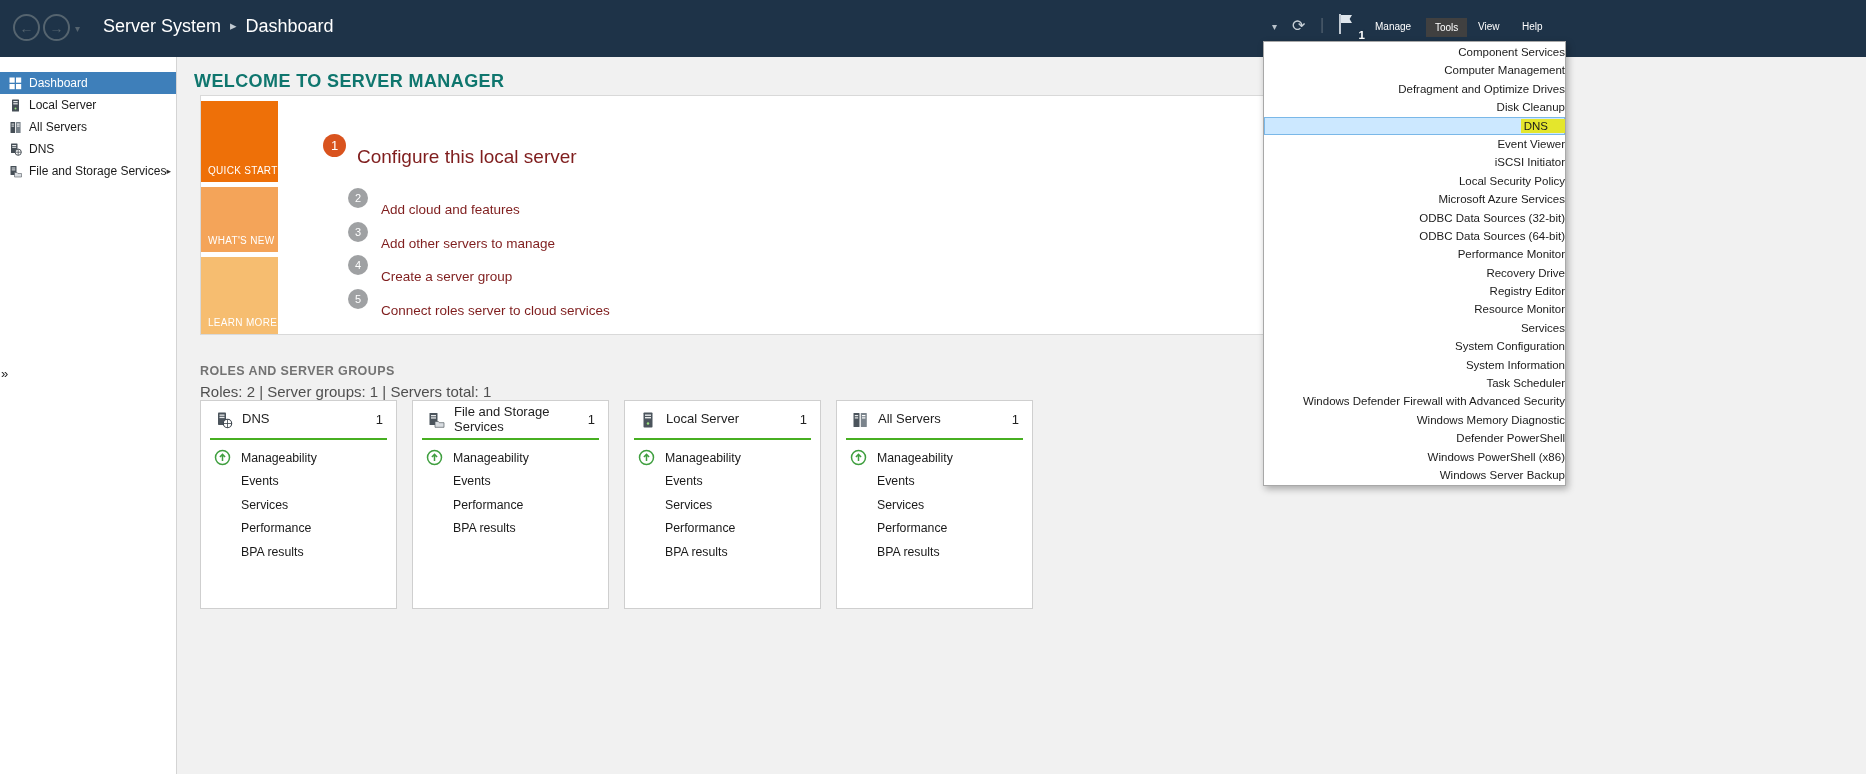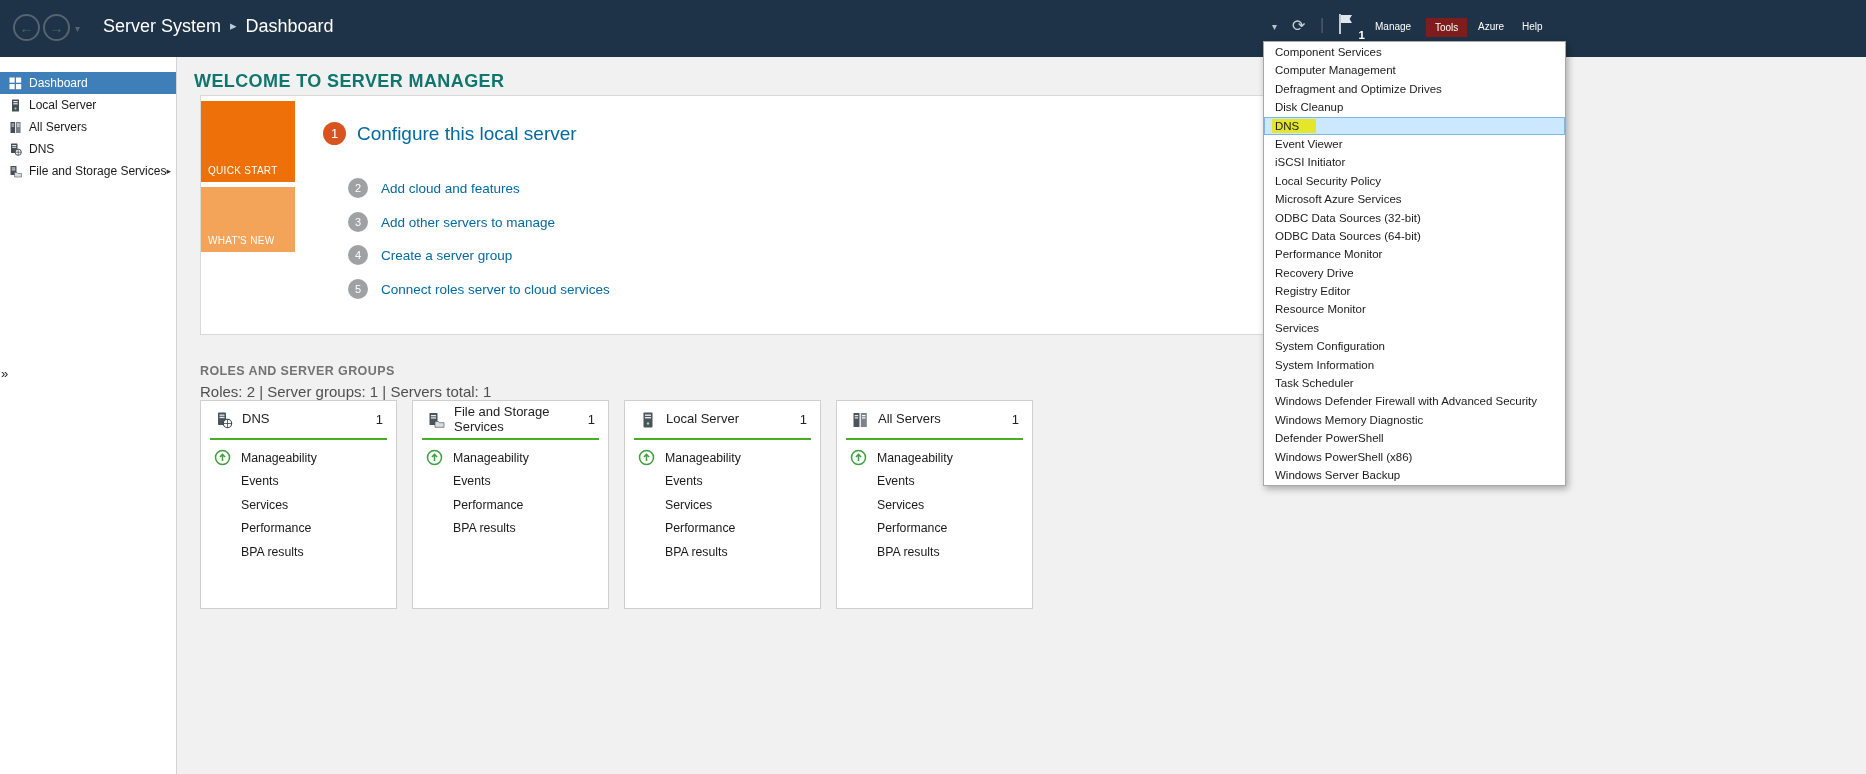--- a/index.html
+++ b/index.html
@@ -16,27 +16,27 @@
   .tb-title { position:absolute; left:103px; top:16px; font-size:18px; color:#ffffff; white-space:nowrap; }
   .tb-title .sep { color:#c2cbd3; font-size:13px; margin:0 9px; vertical-align:2px; }
   .tb-caret2 { position:absolute; left:1272px; top:21px; color:#b9c2ca; font-size:10px; }
   .tb-refresh { position:absolute; left:1292px; top:16px; color:#c7d0d7; font-size:16px; }
   .tb-div { position:absolute; left:1320px; top:16px; color:#51606e; font-size:16px; }
   .tb-flag { position:absolute; left:1337px; top:12px; width:28px; height:32px; }
   .flag-count { position:absolute; right:0px; bottom:3px; color:#ffffff; font-weight:bold; font-size:11.5px;
                 text-shadow:0 0 2px #1e3348; }
   .tb-menu { position:absolute; top:21px; color:#ffffff; font-size:10px; cursor:default; white-space:nowrap; }
   .m-manage { left:1375px; }
-  .m-tools { left:1426px; top:18px; background:#7f1d1d; padding:4px 9px; }
+  .m-tools { left:1426px; top:18px; background:#404040; padding:4px 9px; }
   .m-view { left:1478px; }
   .m-help { left:1522px; }
 
   
   .tools-menu { position:absolute; left:1263px; top:41px; width:303px; background:#ffffff;
-                border:1px solid #a8a8a8; box-shadow:2px 3px 7px rgba(0,0,0,.3); z-index:50; padding:1px 0; }
+                border:1px solid #a8a8a8; box-shadow:2px 3px 7px rgba(0,0,0,.3); z-index:50; padding:1px 0;text-align:right; }
   .menu-item { height:18.4px; line-height:18.4px; padding-left:11px; font-size:11.5px; color:#1b1b1b;
                white-space:nowrap; cursor:default; }
   .menu-item.active { background:#cce8ff; box-shadow:inset 0 0 0 1px #7ab8e8; }
   .mi-label.marker { background:#e4e62c; padding:1px 17px 1px 3px; margin-left:-3px; }
 
   
   .sidebar { position:absolute; left:0; top:57px; width:177px; height:717px; background:#ffffff;
              border-right:1px solid #d4d4d4; z-index:5; padding-top:15px; }
   .side-item { position:relative; height:22px; display:flex; align-items:center; gap:7px; padding-left:9px;
                font-size:12px; color:#1a1a1a; cursor:default; white-space:nowrap; }
@@ -44,30 +44,30 @@
   .side-item .expand { position:absolute; right:5px; top:6px; font-size:9px; color:#333333; }
   .s-ic { flex:0 0 auto; }
   .collapse { position:absolute; left:1px; top:366px; font-size:13px; color:#1a1a1a; z-index:6; cursor:default; }
 
   
   .main { position:absolute; left:178px; top:57px; width:1688px; height:717px; background:#f1f1f1; z-index:1; }
   .welcome-heading { position:absolute; left:16px; top:14px; font-size:18px; font-weight:bold;
                      color:#0f766e; letter-spacing:.4px; }
   .welcome-panel { position:absolute; left:22px; top:38px; width:1363px; height:240px; background:#ffffff;
                    border:1px solid #d9d9d9; }
-  .ob { position:absolute; left:0; width:94px; cursor:default; }
+  .ob { position:absolute; left:0; width:77px; cursor:default; }
   .ob1 { top:5px; height:81px; background:#ee7008; }
   .ob2 { top:91px; height:65px; background:#f4a459; }
   .ob3 { top:161px; height:77px; background:#f6bd70; }
   .ob-label { position:absolute; left:7px; bottom:6px; font-size:10px; color:#ffffff; letter-spacing:.3px; }
   .step { position:absolute; display:flex; align-items:center; white-space:nowrap; }
   .badge { border-radius:50%; color:#ffffff; display:flex; align-items:center; justify-content:center; }
   .badge-1 { width:23px; height:23px; background:#d9531e; font-size:13px; }
   .badge-gray { width:20px; height:20px; background:#9fa1a3; font-size:11px; }
-  .slink { color:#0369a1; cursor:pointer; font-size:13.5px; }
+  .slink { color:#7f1d1d; cursor:pointer; font-size:13.5px;margin-top:24px; }
   .slink.big { font-size:19px; }
   .step-1 { left:122px; top:26px; gap:11px; }
   .step-2 { left:147px; top:82px; gap:13px; }
   .step-3 { left:147px; top:116px; gap:13px; }
   .step-4 { left:147px; top:149px; gap:13px; }
   .step-5 { left:147px; top:183px; gap:13px; }
 
   .roles-heading { position:absolute; left:22px; top:307px; font-size:12.5px; font-weight:bold;
                    color:#737373; letter-spacing:.4px; }
   .roles-summary { position:absolute; left:22px; top:326px; font-size:15px; color:#4f4f4f; }
@@ -108,21 +108,21 @@
     <div class="tb-flag">
       <svg width="18" height="24" viewBox="0 0 18 24">
         <path d="M3 2 V22" stroke="#dfe6ec" stroke-width="1.7"></path>
         <path d="M4 3 H15 L12.6 7 L15 11 H4 Z" fill="#dfe6ec"></path>
       </svg>
       <span class="flag-count">1</span>
     </div>
 
     <span class="tb-menu m-manage">Manage</span>
     <span class="tb-menu m-tools">Tools</span>
-    <span class="tb-menu m-view">Azure</span>
+    <span class="tb-menu m-view">View</span>
     <span class="tb-menu m-help">Help</span>
   </div>
 
   <div class="tools-menu">
     <div class="menu-item"><span class="mi-label">Component Services</span></div>
     <div class="menu-item"><span class="mi-label">Computer Management</span></div>
     <div class="menu-item"><span class="mi-label">Defragment and Optimize Drives</span></div>
     <div class="menu-item"><span class="mi-label">Disk Cleanup</span></div>
     <div class="menu-item active"><span class="mi-label marker">DNS</span></div>
     <div class="menu-item"><span class="mi-label">Event Viewer</span></div>
@@ -203,20 +203,23 @@
 
     <div class="welcome-heading">WELCOME TO SERVER MANAGER</div>
 
     <div class="welcome-panel">
       <div class="ob ob1">
         <span class="ob-label">QUICK START</span>
       </div>
       <div class="ob ob2">
         <span class="ob-label">WHAT'S NEW</span>
       </div>
+      <div class="ob ob3">
+        <span class="ob-label">LEARN MORE</span>
+      </div>
 
       <div class="step step-1">
         <span class="badge badge-1">1</span>
         <span class="slink big">Configure this local server</span>
       </div>
       <div class="step step-2">
         <span class="badge badge-gray">2</span>
         <span class="slink">Add cloud and features</span>
       </div>
       <div class="step step-3">

